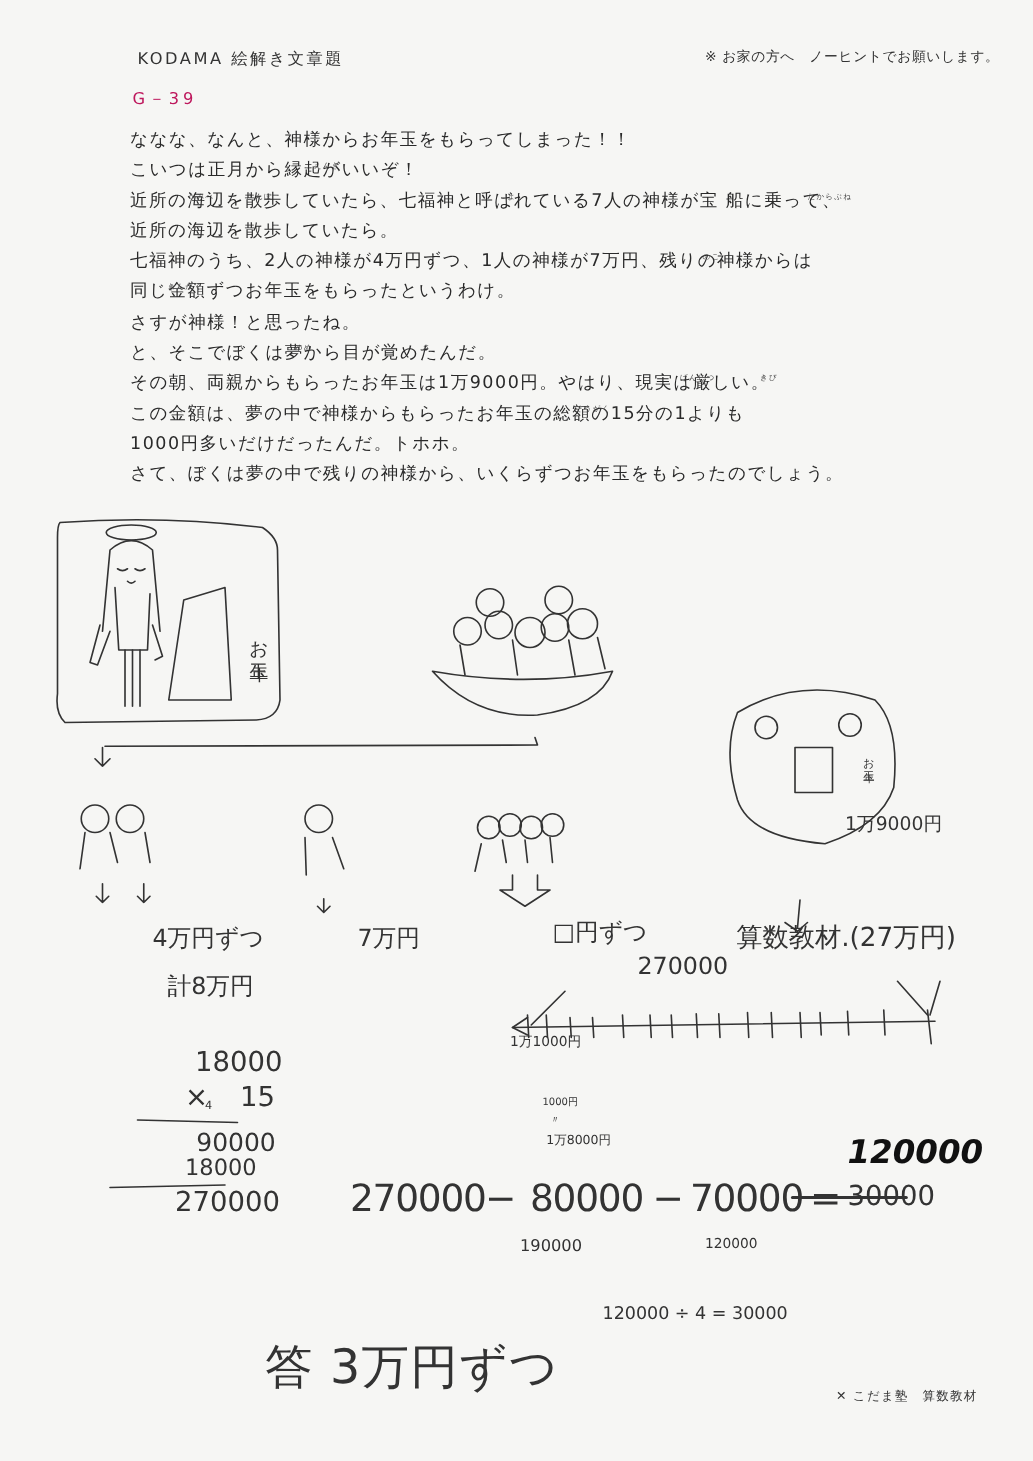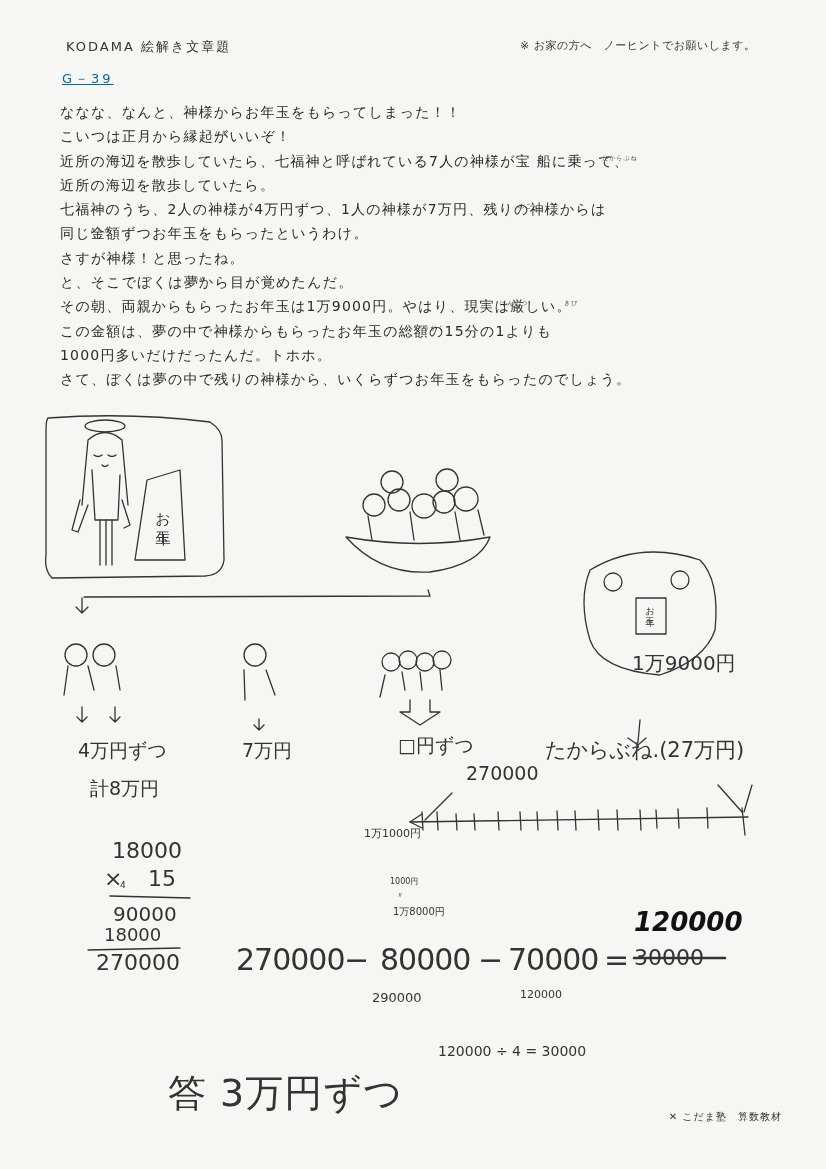--- a/index.html
+++ b/index.html
@@ -2,24 +2,24 @@
 <html><head>
 <meta charset="utf-8">
 <style>
   html, body { margin:0; padding:0; }
   body {
     width:826px; height:1169px; position:relative; overflow:hidden;
     background:#f6f6f4;
     font-family:"DejaVu Sans", sans-serif;
     color:#222;
   }
-  .abs { position:absolute; }
+  .abs { position:absolute;margin-left:44px; }
   .hdr-left { left:66px; top:38px; font-size:13px; letter-spacing:2px; color:#333; }
   .hdr-right { left:520px; top:38px; font-size:11px; color:#333; letter-spacing:0.5px; }
-  .code { left:62px; top:70px; font-size:13px; letter-spacing:3px; color:#0369a1;text-decoration:underline; }
+  .code { left:62px; top:70px; font-size:13px; letter-spacing:3px; color:#be185d; }
   .body-text { left:60px; top:100px; width:680px; }
   .line { font-size:14px; line-height:24.3px; height:24.3px; letter-spacing:1.2px; color:#2a2a2a; white-space:nowrap; position:relative; }
   .ruby { position:absolute; top:-3px; font-size:6px; letter-spacing:1px; color:#444; }
   .hand { font-family:"DejaVu Sans", sans-serif; color:#333; font-weight:normal; }
   .footer { right:44px; top:1110px; font-size:10px; color:#333; letter-spacing:1px; }
   svg { position:absolute; left:0; top:0; }
 </style>
 </head>
 <body>
 
@@ -133,27 +133,27 @@
   <path d="M452 793 L425 820 M718 785 L742 812 M752 785 L744 812"></path>
   <path d="M640 720 L638 742 M628 738 L638 745 L646 738"></path>
 
   <path d="M110 896 L190 898 M88 950 L180 948"></path>
 
   <path d="M634 958 L725 958" stroke-width="2.5"></path>
 </svg>
 
 <div class="abs hand" style="left:153px;top:502px;font-size:15px;writing-mode:vertical-rl;">お年玉</div>
 <div class="abs hand" style="left:643px;top:600px;font-size:9px;writing-mode:vertical-rl;">お年玉</div>
-<div class="abs hand" style="left:632px;top:650px;font-size:20px;">1万9000円</div>
+<div class="abs hand" style="left:632px;top:650px;font-size:15px;">1万9000円</div>
 
 <div class="abs hand" style="left:78px;top:738px;font-size:19px;">4万円ずつ</div>
 <div class="abs hand" style="left:90px;top:776px;font-size:19px;">計8万円</div>
 <div class="abs hand" style="left:242px;top:738px;font-size:19px;">7万円</div>
 <div class="abs hand" style="left:398px;top:733px;font-size:19px;">□円ずつ</div>
-<div class="abs hand" style="left:545px;top:736px;font-size:21px;">たからぶね.(27万円)</div>
+<div class="abs hand" style="left:545px;top:736px;font-size:21px;">算数教材.(27万円)</div>
 <div class="abs hand" style="left:466px;top:762px;font-size:19px;">270000</div>
 <div class="abs hand" style="left:364px;top:826px;font-size:11px;">1万1000円</div>
 <div class="abs hand" style="left:390px;top:876px;font-size:8px;">1000円</div>
 <div class="abs hand" style="left:396px;top:890px;font-size:8px;">〃</div>
 <div class="abs hand" style="left:393px;top:905px;font-size:10px;text-align:center;">1万8000円</div>
 
 <div class="abs hand" style="left:112px;top:838px;font-size:22px;">18000</div>
 <div class="abs hand" style="left:104px;top:866px;font-size:22px;">×</div>
 <div class="abs hand" style="left:120px;top:880px;font-size:9px;">4</div>
 <div class="abs hand" style="left:148px;top:866px;font-size:22px;">15</div>
@@ -162,21 +162,21 @@
 <div class="abs hand" style="left:96px;top:950px;font-size:22px;">270000</div>
 
 <div class="abs hand" style="left:236px;top:942px;font-size:30px;letter-spacing:-1px;">270000</div>
 <div class="abs hand" style="left:344px;top:942px;font-size:30px;">−</div>
 <div class="abs hand" style="left:380px;top:942px;font-size:30px;letter-spacing:-1px;">80000</div>
 <div class="abs hand" style="left:478px;top:942px;font-size:30px;">−</div>
 <div class="abs hand" style="left:508px;top:942px;font-size:30px;letter-spacing:-1px;">70000</div>
 <div class="abs hand" style="left:604px;top:942px;font-size:30px;">=</div>
 <div class="abs hand" style="left:634px;top:945px;font-size:22px;">30000</div>
 <div class="abs hand" style="left:634px;top:907px;font-size:26px;font-weight:bold;font-style:italic;color:#111;">120000</div>
-<div class="abs hand" style="left:372px;top:990px;font-size:13px;">290000</div>
+<div class="abs hand" style="left:372px;top:990px;font-size:13px;">190000</div>
 <div class="abs hand" style="left:520px;top:988px;font-size:11px;">120000</div>
 <div class="abs hand" style="left:438px;top:1043px;font-size:14px;">120000 ÷ 4 = 30000</div>
 
 <div class="abs hand" style="left:168px;top:1068px;font-size:38px;letter-spacing:1px;">答 3万円ずつ</div>
 
 <div class="abs footer">
   <span>✕</span>
   <span>こだま塾　算数教材</span>
 </div>
 

